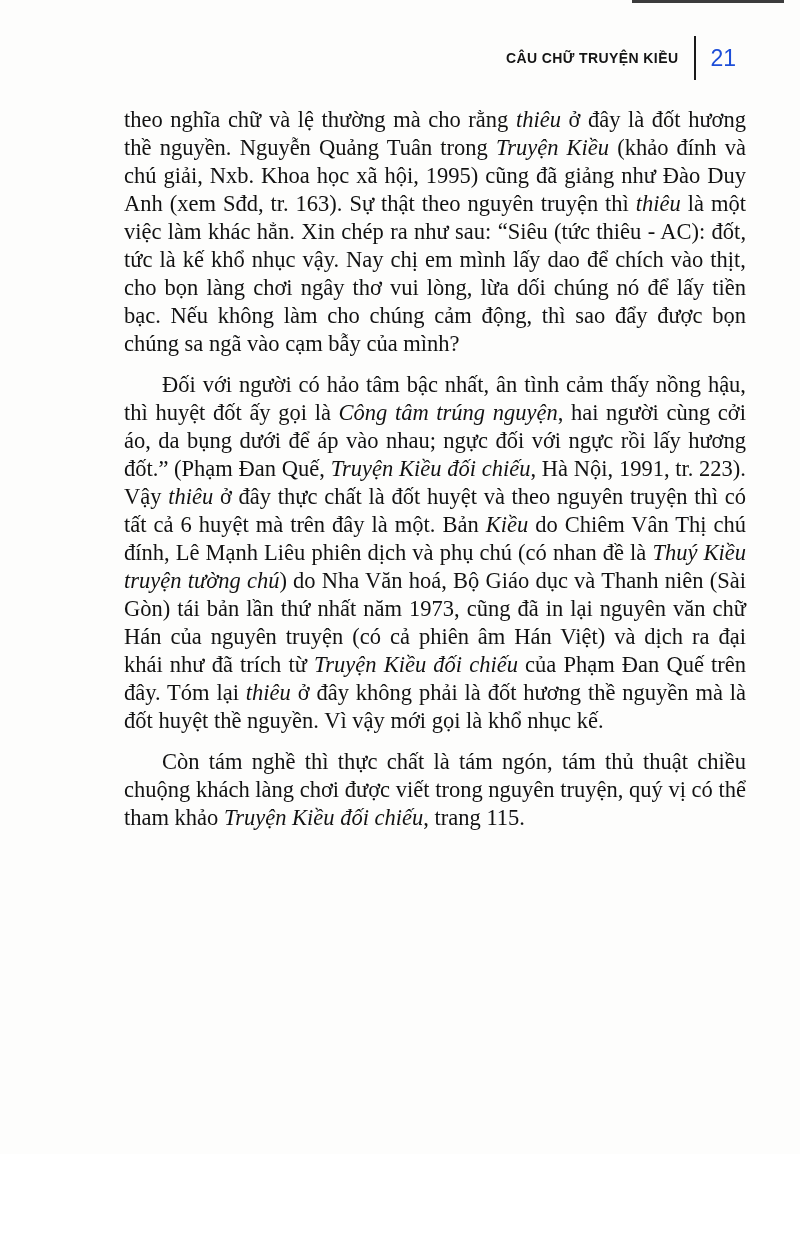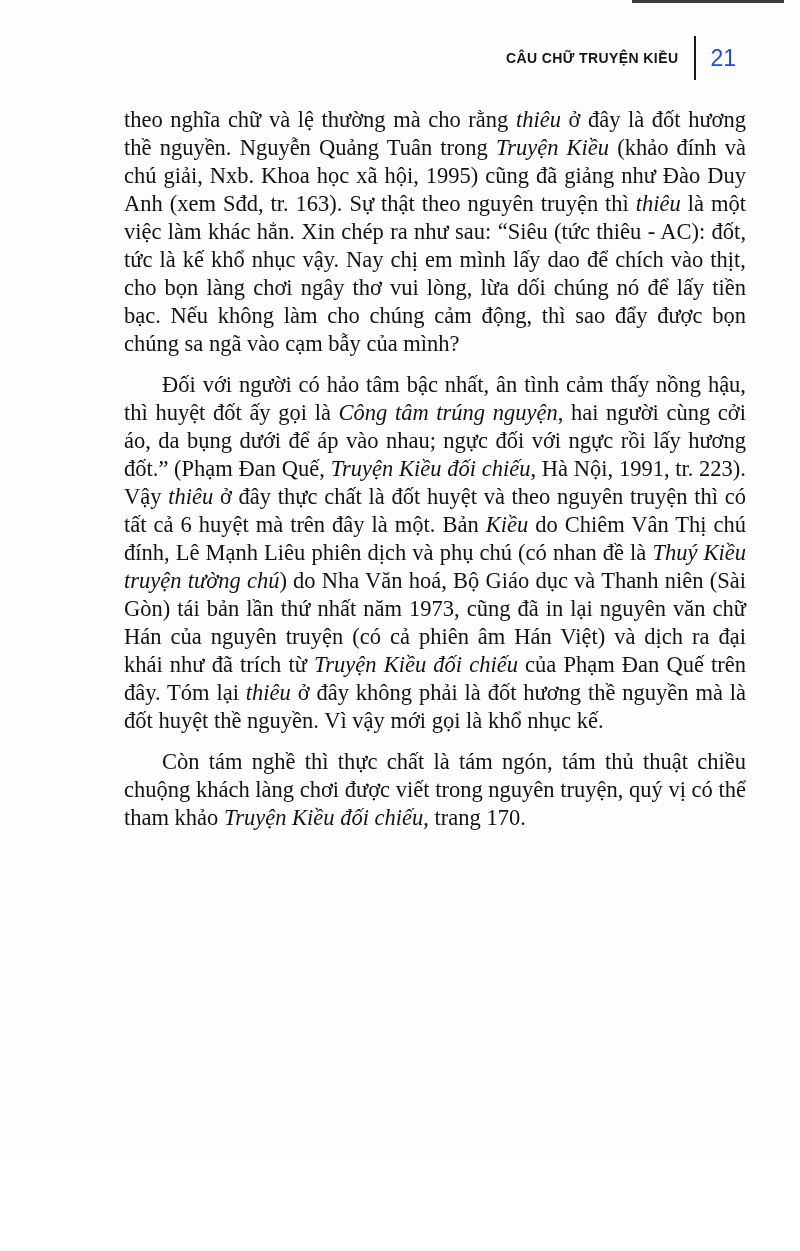--- a/index.html
+++ b/index.html
@@ -68,15 +68,15 @@
 
   <header class="running-head">
     <span class="running-title">CÂU CHỮ TRUYỆN KIỀU</span>
     <span class="head-divider"></span>
     <span class="page-number">21</span>
   </header>
 
   <main class="body-text" id="body-text">
       <p class="para"><span>theo nghĩa chữ và lệ thường mà cho rằng </span><span class="it">thiêu</span><span> ở đây là đốt hương thề nguyền. Nguyễn Quảng Tuân trong </span><span class="it">Truyện Kiều</span><span> (khảo đính và chú giải, Nxb. Khoa học xã hội, 1995) cũng đã giảng như Đào Duy Anh (xem Sđd, tr. 163). Sự thật theo nguyên truyện thì </span><span class="it">thiêu</span><span> là một việc làm khác hẳn. Xin chép ra như sau: “Siêu (tức thiêu - AC): đốt, tức là kế khổ nhục vậy. Nay chị em mình lấy dao để chích vào thịt, cho bọn làng chơi ngây thơ vui lòng, lừa dối chúng nó để lấy tiền bạc. Nếu không làm cho chúng cảm động, thì sao đẩy được bọn chúng sa ngã vào cạm bẫy của mình?</span></p>
       <p class="para indent"><span>Đối với người có hảo tâm bậc nhất, ân tình cảm thấy nồng hậu, thì huyệt đốt ấy gọi là </span><span class="it">Công tâm trúng nguyện</span><span>, hai người cùng cởi áo, da bụng dưới để áp vào nhau; ngực đối với ngực rồi lấy hương đốt.” (Phạm Đan Quế, </span><span class="it">Truyện Kiều đối chiếu</span><span>, Hà Nội, 1991, tr. 223). Vậy </span><span class="it">thiêu</span><span> ở đây thực chất là đốt huyệt và theo nguyên truyện thì có tất cả 6 huyệt mà trên đây là một. Bản </span><span class="it">Kiều</span><span> do Chiêm Vân Thị chú đính, Lê Mạnh Liêu phiên dịch và phụ chú (có nhan đề là </span><span class="it">Thuý Kiều truyện tường chú</span><span>) do Nha Văn hoá, Bộ Giáo dục và Thanh niên (Sài Gòn) tái bản lần thứ nhất năm 1973, cũng đã in lại nguyên văn chữ Hán của nguyên truyện (có cả phiên âm Hán Việt) và dịch ra đại khái như đã trích từ </span><span class="it">Truyện Kiều đối chiếu</span><span> của Phạm Đan Quế trên đây. Tóm lại </span><span class="it">thiêu</span><span> ở đây không phải là đốt hương thề nguyền mà là đốt huyệt thề nguyền. Vì vậy mới gọi là khổ nhục kế.</span></p>
-      <p class="para indent"><span>Còn tám nghề thì thực chất là tám ngón, tám thủ thuật chiều chuộng khách làng chơi được viết trong nguyên truyện, quý vị có thể tham khảo </span><span class="it">Truyện Kiều đối chiếu</span><span>, trang 170.</span></p>
+      <p class="para indent"><span>Còn tám nghề thì thực chất là tám ngón, tám thủ thuật chiều chuộng khách làng chơi được viết trong nguyên truyện, quý vị có thể tham khảo </span><span class="it">Truyện Kiều đối chiếu</span><span>, trang 115.</span></p>
     </main>
 </div>
 
 </body></html>

